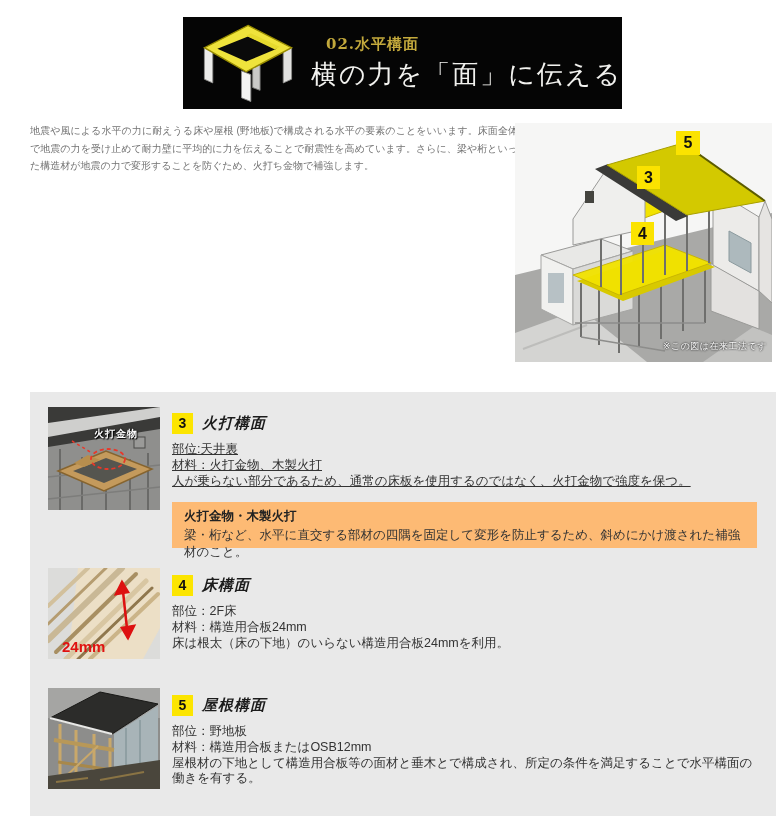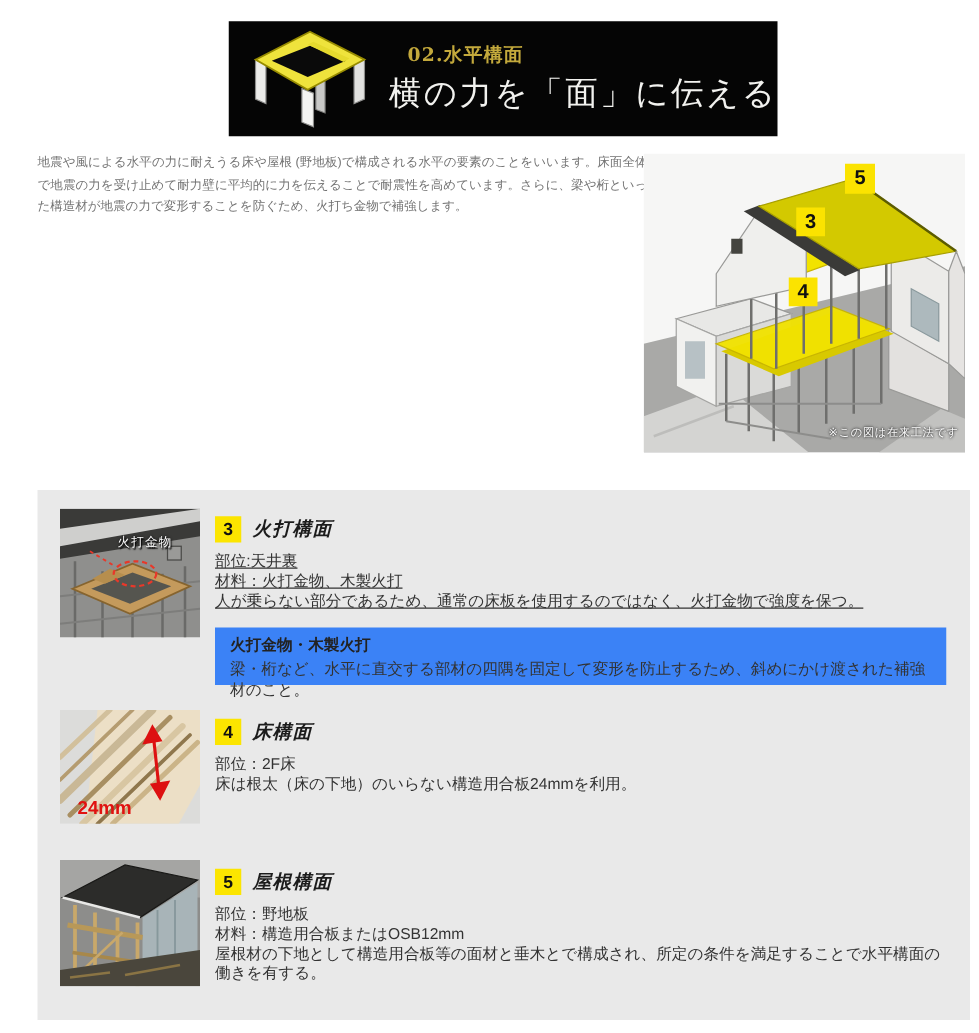--- a/index.html
+++ b/index.html
@@ -28,24 +28,24 @@
 
   
   .card { position:absolute; left:30px; top:392px; width:746px; height:424px; background:#e9e9e9; }
   .photo { position:absolute; left:18px; width:112px; }
   .item-head { position:absolute; left:142px; display:flex; align-items:center; }
   .num-badge { width:21px; height:21px; background:#fce500; color:#111; font-size:14px;
                font-weight:bold; text-align:center; line-height:21px; flex:0 0 auto; }
   .item-title { margin-left:9px; font-size:15px; font-weight:bold; color:#1c1c1c; letter-spacing:1px;font-style:italic; }
   .item-details { position:absolute; left:142px; width:600px; font-size:12.5px; line-height:15.8px; color:#333; }
   .note-box { position:absolute; left:142px; top:110px; width:585px; height:46px;
-              background:#3b82f6; padding:6px 12px; }
+              background:#fdba74; padding:6px 12px; }
   .note-title { font-size:12.5px; font-weight:bold; color:#222; }
   .note-text  { font-size:12.5px; color:#333; margin-top:2px; }
-  .photo-label-hagane { position:absolute; left:6px; top:20px; color:#fff; font-size:10px; font-weight:normal;
+  .photo-label-hagane { position:absolute; left:6px; top:20px; color:#fff; font-size:10px; font-weight:bold;
                         text-shadow:0 0 2px #000,1px 1px 1px #000; letter-spacing:1px;padding-left:40px; }
   .photo-label-24 { position:absolute; left:14px; bottom:4px; color:#e01210; font-size:15px; font-weight:bold; }
 </style>
 </head>
 <body>
 
 <div class="page">
 
   <div class="banner">
     <svg class="banner-icon" viewBox="0 0 110 85">
@@ -196,20 +196,21 @@
         </g>
       </svg>
       <span class="photo-label-24">24mm</span>
     </div>
     <div class="item-head" style="top:183px;">
       <div class="num-badge">4</div>
       <div class="item-title">床構面</div>
     </div>
     <div class="item-details" style="top:212px;">
       <div>部位：2F床</div>
+      <div>材料：構造用合板24mm</div>
       <div>床は根太（床の下地）のいらない構造用合板24mmを利用。</div>
     </div>
 
     <div class="photo" style="top:296px; height:101px;">
       <svg width="112" height="101" viewBox="0 0 112 101">
         <rect width="112" height="101" fill="#8d8d8b"></rect>
         <rect x="0" y="0" width="112" height="30" fill="#a5a5a3"></rect>
 
         <polygon points="2,30 52,4 110,16 64,46" fill="#2c2c2a" stroke="#181816" stroke-width="1"></polygon>
         <line x1="2" y1="30" x2="64" y2="46" stroke="#e8e8e6" stroke-width="2"></line>

